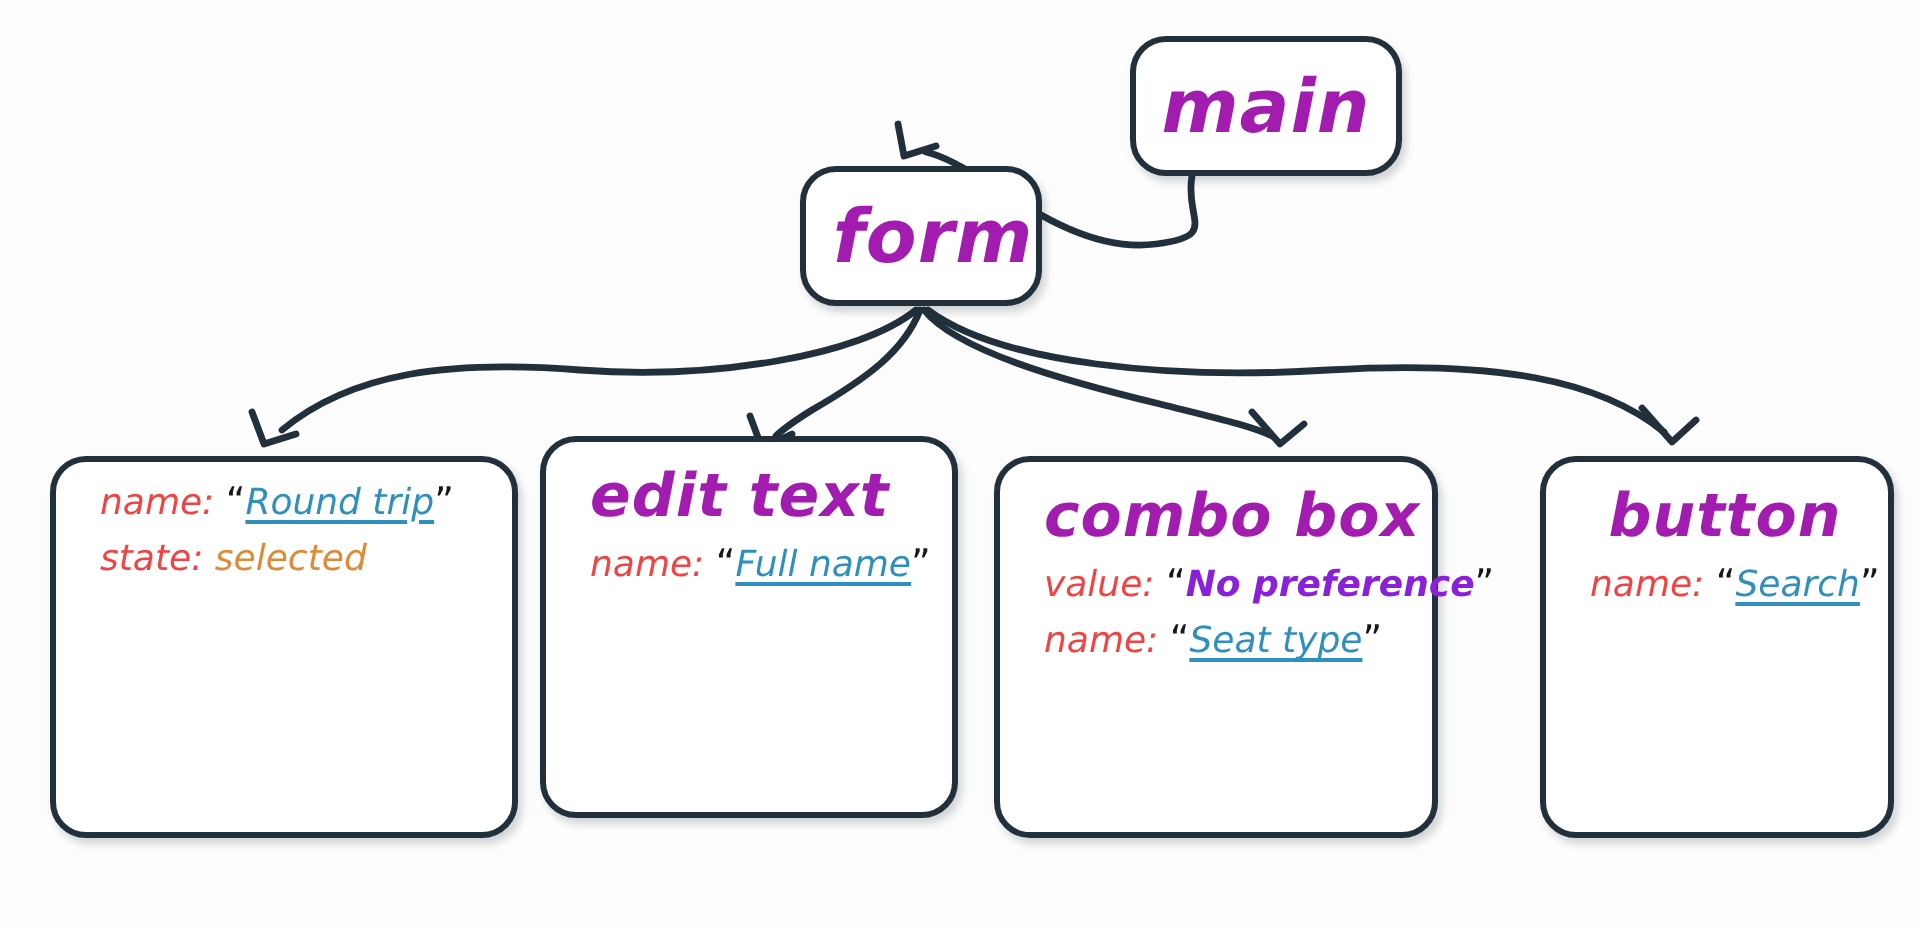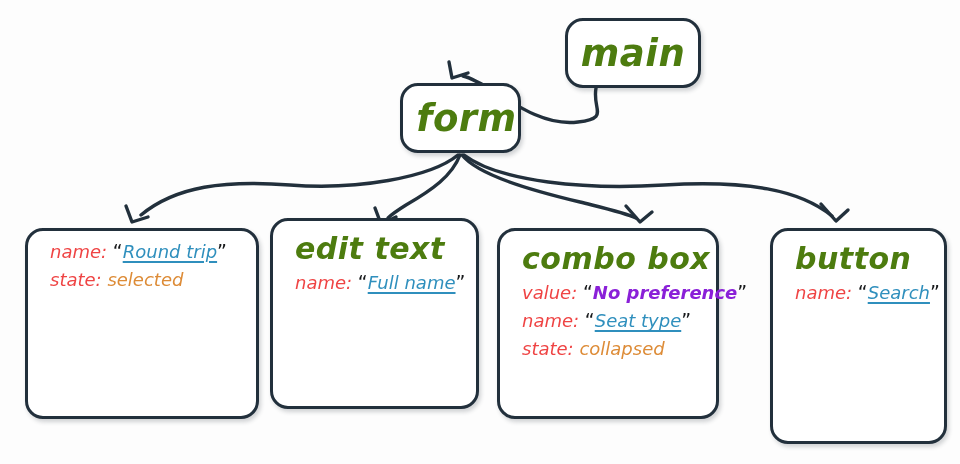--- a/index.html
+++ b/index.html
@@ -37,21 +37,21 @@
     display: flex;
     align-items: center;
     justify-content: center;
   }
   .node.leaf {
     padding: 10px 14px 10px 16px;
   }
 
   
   .title {
-    color: #4d7c0f;
+    color: #a21caf;
     font-family: "DejaVu Sans", sans-serif;
     font-style: italic;
     font-weight: 700;
     letter-spacing: 0.5px;
   }
   .node.small .title {
     font-size: 37px;
     line-height: 1;
   }
   .node.leaf .title {
@@ -173,27 +173,23 @@
     <span class="prop">
       <span class="key">value:</span>
       <span class="q">“</span><span class="val-value">No preference</span><span class="q">”</span>
     </span>
 
     <span class="prop">
       <span class="key">name:</span>
       <span class="q">“</span><span class="val-name">Seat type</span><span class="q">”</span>
     </span>
 
-    <span class="prop">
-      <span class="key">state:</span>
-      <span class="val-state">collapsed</span>
-    </span>
   </div>
 
-  <div class="node leaf" style="left:770px; top:228px; width:177px; height:216px;">
+  <div class="node leaf" style="left:770px; top:228px; width:177px; height:191px;text-align:center;">
     <span class="title">button</span>
 
     <span class="prop">
       <span class="key">name:</span>
       <span class="q">“</span><span class="val-name">Search</span><span class="q">”</span>
     </span>
   </div>
 
 </div>
 

